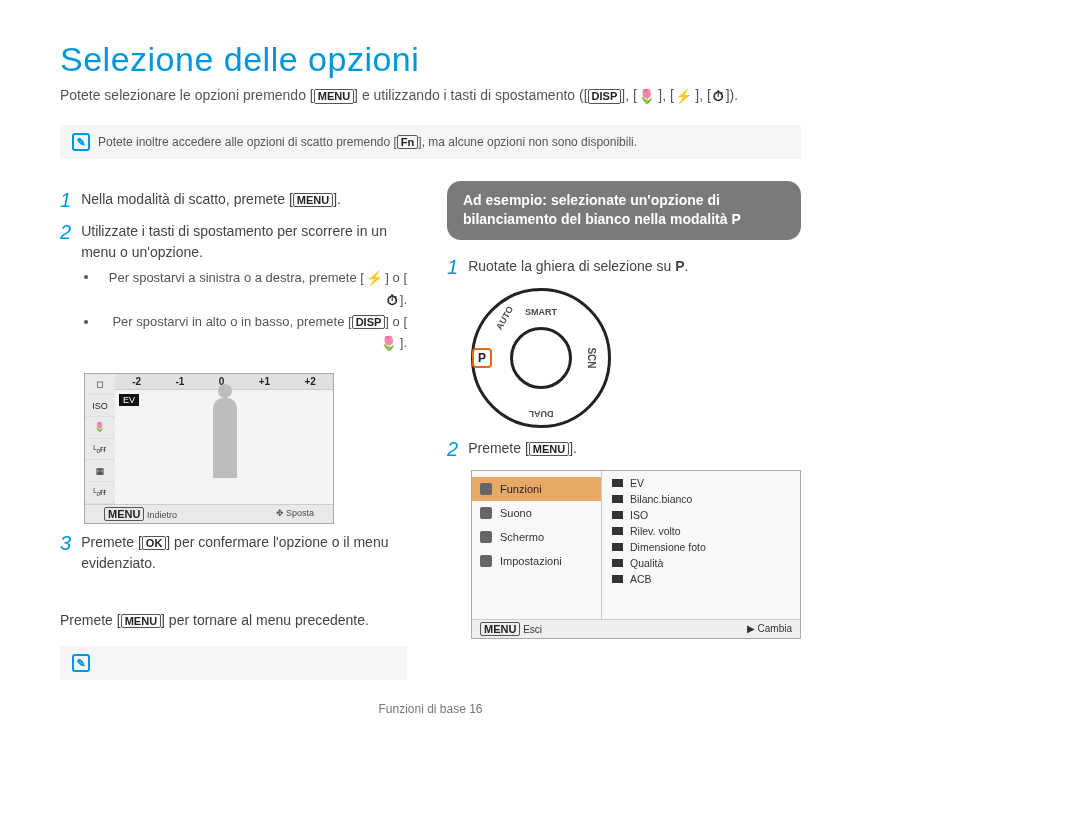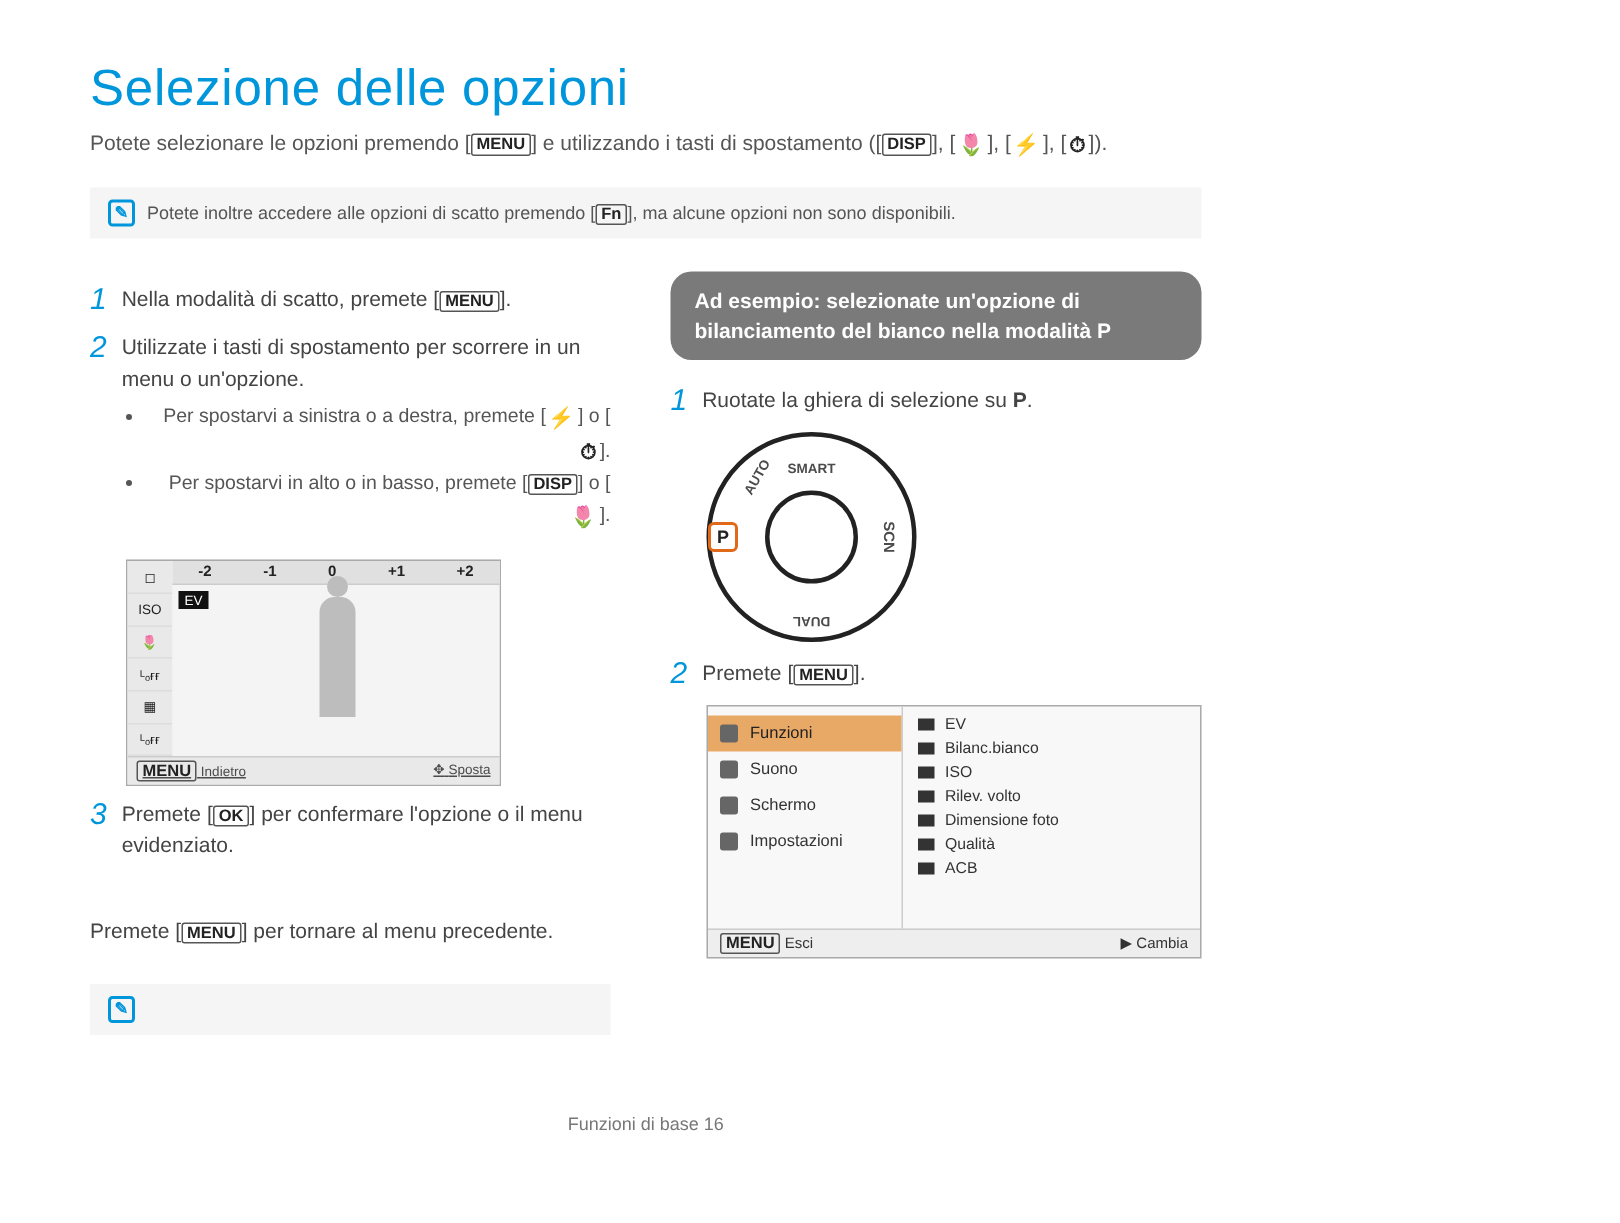--- a/index.html
+++ b/index.html
@@ -181,24 +181,23 @@
     width:24px; height:80px;
     background:#bdbdbd;
     border-radius:10px 10px 0 0;
   }
   .ev-silhouette::before{
     content:""; position:absolute; top:-14px; left:5px;
     width:14px; height:14px; background:#bdbdbd; border-radius:50%;
   }
   .ev-footer {
     display:flex; justify-content:space-between;
-    padding:3px 6px; border-top:1px solid #ccc;
+    padding:3px 19px; border-top:1px solid #ccc;
     font-size:9px;
     background:#e9e9e9;
-    text-decoration:underline;
   }
 
   
   .dial {
     width: 140px; height: 140px;
     border: 3px solid #222;
     border-radius: 50%;
     margin: 8px 0 10px 24px;
     position: relative;
     background:#fff;
@@ -273,21 +272,20 @@
     display:flex; justify-content:space-between;
     padding:3px 8px; border-top:1px solid #ccc;
     font-size:10px;
     background:#eee;
   }
 
   .footer {
     text-align:center;
     font-size: 12px;
     color:#777;
-    margin-top: 30px;
   }
 </style>
 </head>
 <body>
 
 <div class="page">
 
   <h1 class="title">Selezione delle opzioni</h1>
 
   <div class="subtitle">
@@ -359,21 +357,21 @@
       </div>
 
       <div class="step">
         <span class="step-num">3</span>
         <span class="step-body">
           <span>Premete [</span><span class="inline-key">OK</span><span>] per confermare l'opzione o il menu evidenziato.</span>
         </span>
       </div>
 
       <div style="height:24px"></div>
-      <div style="font-size:14px; color:#444; margin:4px 0 28px 0;">
+      <div style="font-size:14px; color:#444; margin:4px 0 18px 0;">
         <span>Premete [</span><span class="inline-key">MENU</span><span>] per tornare al menu precedente.</span>
       </div>
 
       <div class="note-box">
         <div class="row">
           <span class="note-icon">✎</span>
         </div>
       </div>
 
     </div>

